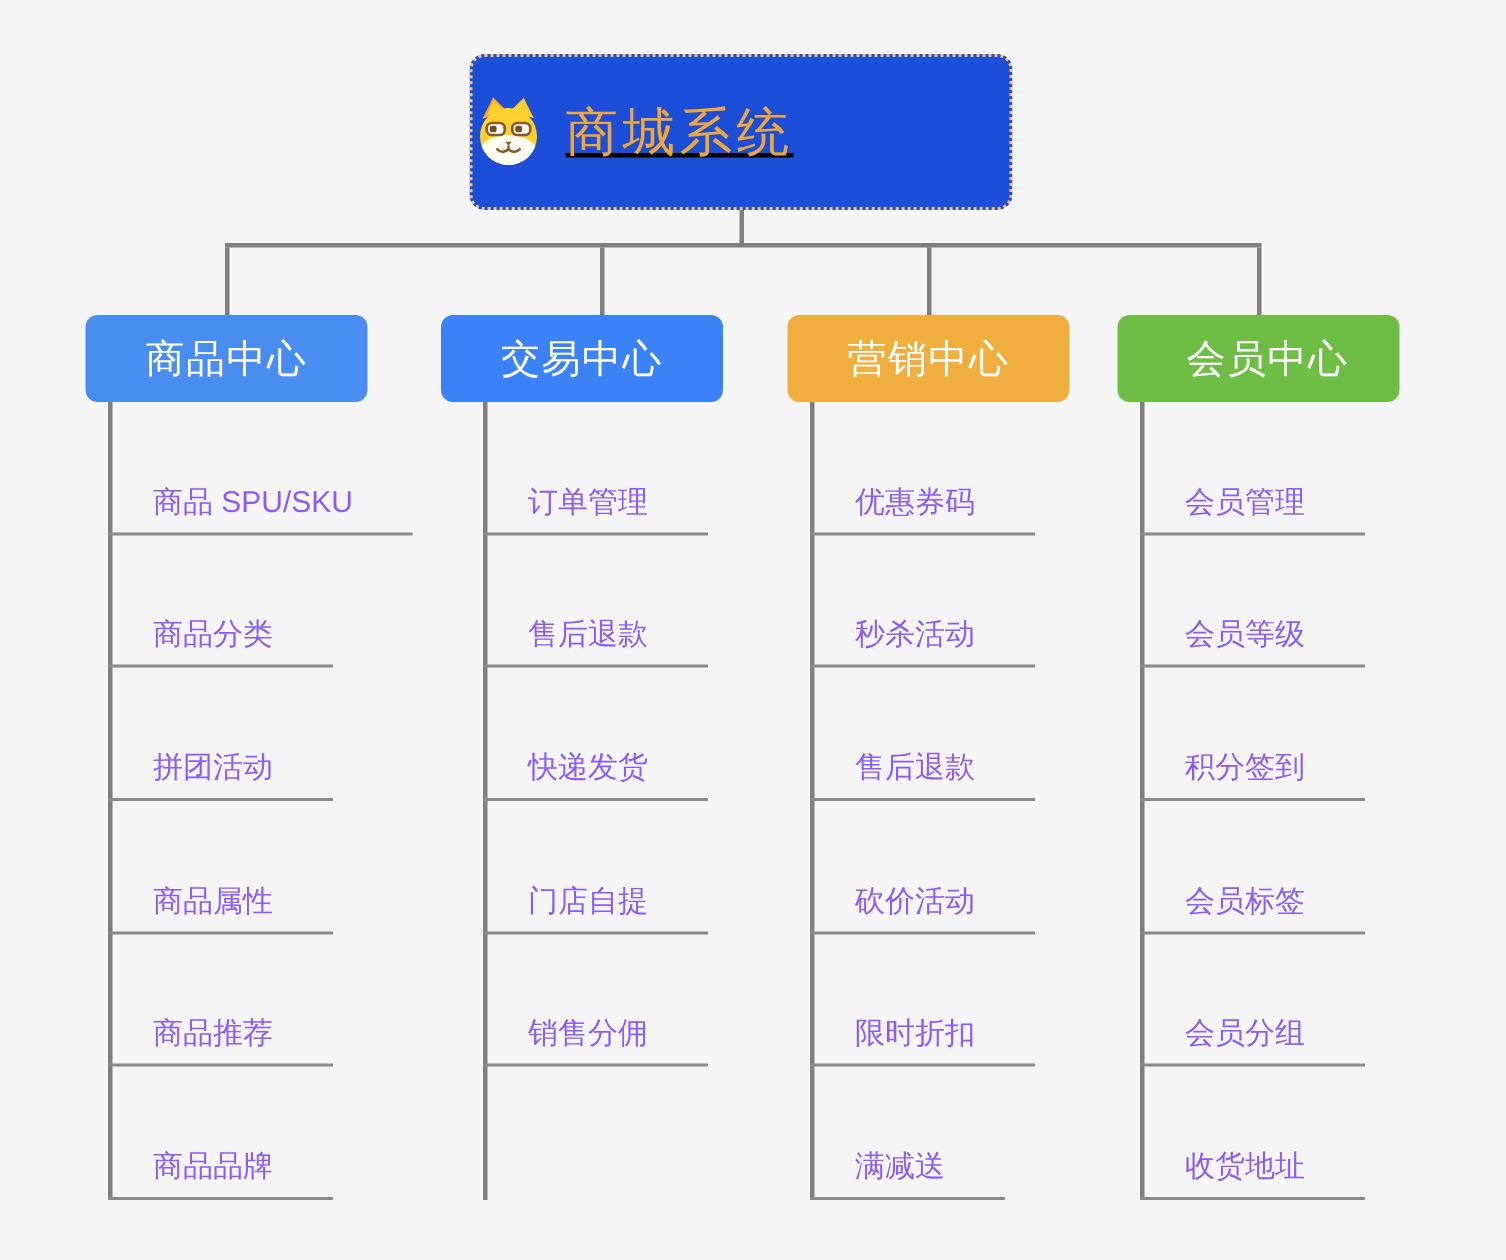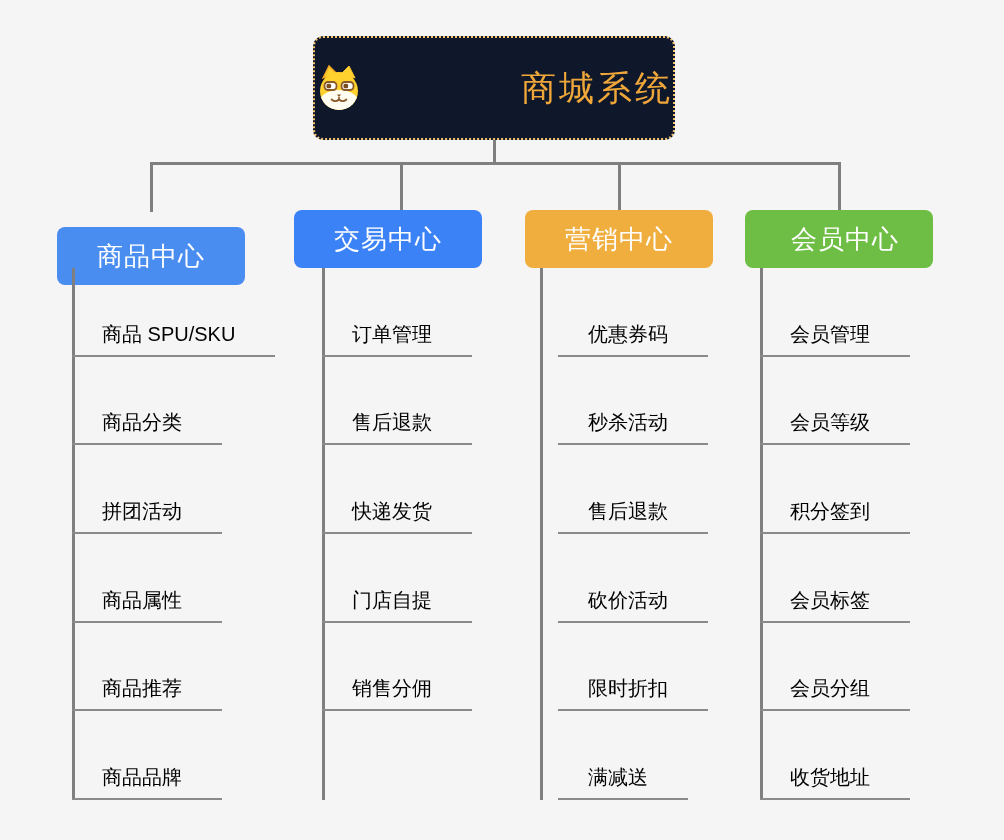--- a/index.html
+++ b/index.html
@@ -7,23 +7,23 @@
     width:1004px;height:840px;
     background:#f5f5f6;
     font-family:"Liberation Sans","DejaVu Sans",sans-serif;
     position:relative;overflow:hidden;
   }
   .canvas{position:absolute;inset:0;}
 
   
   .root-node{
     position:absolute;left:313px;top:36px;width:362px;height:104px;
-    background:#0f172a;border:2px dotted #f6c46e;border-radius:10px;
+    background:#1d4ed8;border:2px dotted #f6c46e;border-radius:10px;
     box-sizing:border-box;
-    display:flex;align-items:center;justify-content:space-between;gap:14px;
+    display:flex;align-items:center;justify-content:flex-start;gap:14px;text-decoration:underline;
   }
   .root-label{
     color:#f0a73a;font-size:35px;letter-spacing:3px;font-weight:500;
     white-space:nowrap;
   }
   .dog{width:48px;height:48px;display:inline-block;}
 
   
   .line{position:absolute;background:#7f7f7f;}
   .stem{left:493px;top:140px;width:3px;height:24px;}
@@ -43,21 +43,21 @@
     position:absolute;top:268px;height:532px;
     border-left:3px solid #7f7f7f;
     display:flex;flex-direction:column;
     box-sizing:border-box;
   }
   .leaf-row{
     height:88.66px;display:flex;align-items:flex-end;
   }
   .leaf{
     display:inline-block;white-space:nowrap;
-    font-size:20px;color:#000000;
+    font-size:20px;color:#8b5cf6;
     padding:0 40px 7px 30px;
     border-bottom:2px solid #8a8a8a;
     margin-left:-3px; 
     cursor:default;
     text-align:center;
   }
 </style>
 </head>
 <body>
 
@@ -85,21 +85,21 @@
       </svg>
     </span>
     <span class="root-label">商城系统</span>
   </div>
 
   <div class="line stem"></div>
   <div class="line bus"></div>
 
   <div id="branches">
       <div class="line drop" style="left: 149.5px;"></div>
-      <div class="branch-header" style="left: 57px; background: rgb(74, 141, 240); margin-top: 17px;">
+      <div class="branch-header" style="left: 57px; background: rgb(74, 141, 240);">
         <span>商品中心</span>
       </div>
       <div class="column" style="left: 72px;">
         <div class="leaf-row">
           <span class="leaf">商品 SPU/SKU</span>
         </div>
         <div class="leaf-row">
           <span class="leaf">商品分类</span>
         </div>
         <div class="leaf-row">
@@ -133,21 +133,21 @@
           <span class="leaf">门店自提</span>
         </div>
         <div class="leaf-row">
           <span class="leaf">销售分佣</span>
         </div>
       </div>
       <div class="line drop" style="left: 617.5px;"></div>
       <div class="branch-header" style="left: 525px; background: rgb(239, 174, 61);">
         <span>营销中心</span>
       </div>
-      <div class="column" style="left: 540px; padding-left: 18px;">
+      <div class="column" style="left: 540px;">
         <div class="leaf-row">
           <span class="leaf">优惠券码</span>
         </div>
         <div class="leaf-row">
           <span class="leaf">秒杀活动</span>
         </div>
         <div class="leaf-row">
           <span class="leaf">售后退款</span>
         </div>
         <div class="leaf-row">

